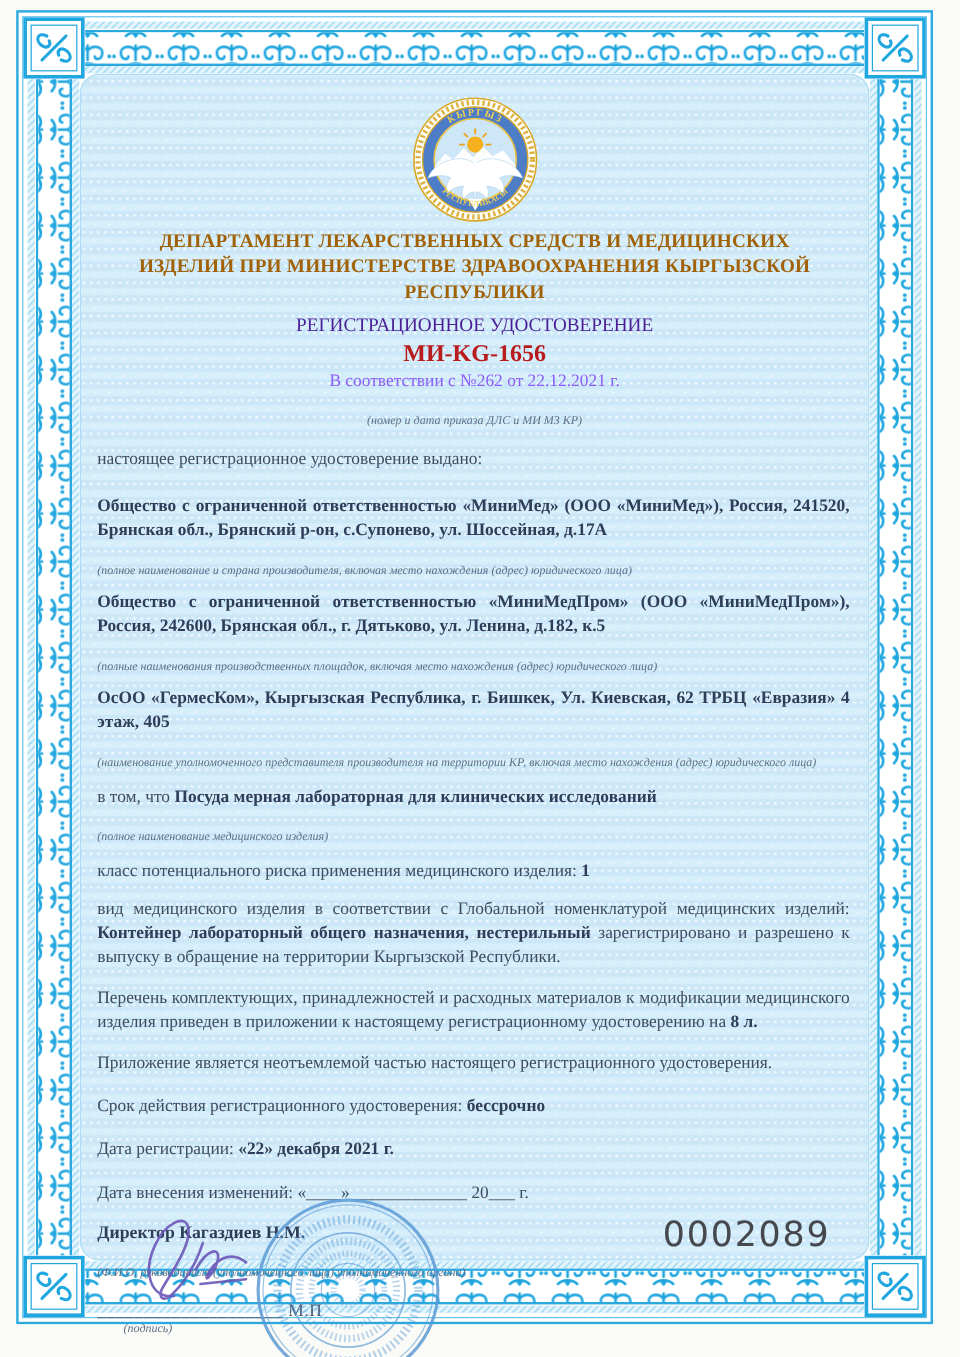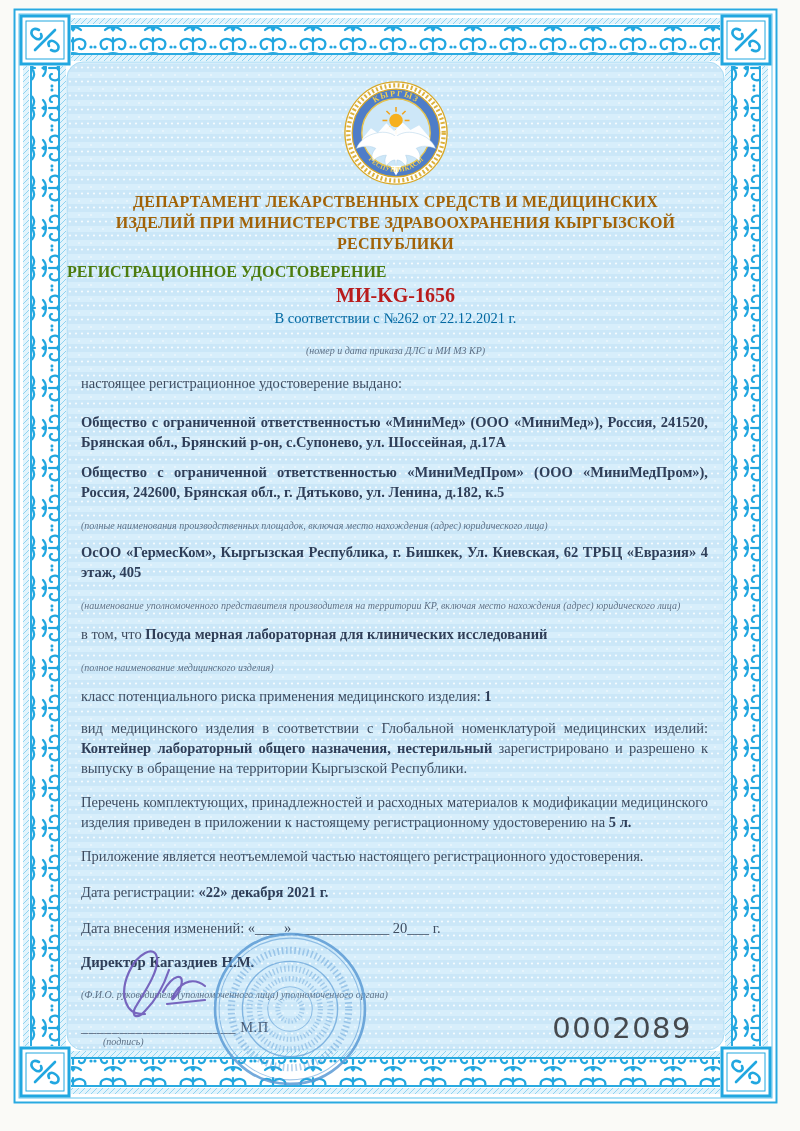--- a/index.html
+++ b/index.html
@@ -17,23 +17,23 @@
     position:absolute;left:54px;top:54px;width:657px;height:988px;
     color:#3e4c60;
   }
   .text-col{padding:0 16px 0 14px;}
   .emblem-wrap{width:106px;height:106px;margin:18px auto 6px;}
   .authority{
     margin:0 auto;max-width:578px;text-align:center;
     font-weight:bold;font-size:16px;line-height:1.3;color:#a16207;
     letter-spacing:.2px;
   }
-  .cert-title{margin:9px 0 0;font-weight:bold;font-size:16px;color:#4d7c0f;}
+  .cert-title{margin:9px 0 0;text-align:center;font-weight:normal;font-size:16px;color:#4c1d95;}
   .cert-number{margin:3px 0 0;text-align:center;font-weight:bold;font-size:20px;color:#b91c1c;}
-  .order-ref{margin:3px 0 0;text-align:center;font-size:14.5px;color:#0369a1;}
+  .order-ref{margin:3px 0 0;text-align:center;font-size:14.5px;color:#8b5cf6;}
   .note{font-style:italic;font-size:10px;line-height:1.2;color:#5d7086;margin:18px 0 0;}
   .note.center{text-align:center;}
   .p{margin:0;text-align:justify;font-size:14.5px;line-height:1.38;}
   .p b{color:#2f3e58;}
   .left{text-align:left;}
   .mt4{margin-top:19px}.mt10{margin-top:10px}
   .mt12{margin-top:12px}.mt14{margin-top:14px}.mt16{margin-top:16px}
   .sign-block{position:relative;margin-top:16px;}
   .director-line{font-weight:bold;font-size:14.8px;color:#2f3e58;margin:0;}
   .stamp-line{margin:18px 0 0;font-size:14.5px;color:#46566e;letter-spacing:.5px;}
@@ -179,20 +179,21 @@
     <p class="cert-number">МИ-KG-1656</p>
     <p class="order-ref">В соответствии с №262 от 22.12.2021 г.</p>
     <p class="note center">(номер и дата приказа ДЛС и МИ МЗ КР)</p>
 
     <div class="text-col">
       <p class="p left mt16">настоящее регистрационное удостоверение выдано:</p>
 
       <p class="p mt4">
         <b>Общество с ограниченной ответственностью «МиниМед» (ООО «МиниМед»), Россия, 241520, Брянская обл., Брянский р-он, с.Супонево, ул. Шоссейная, д.17А</b>
       </p>
+      <p class="note">(полное наименование и страна производителя, включая место нахождения (адрес) юридического лица)</p>
 
       <p class="p mt10">
         <b>Общество с ограниченной ответственностью «МиниМедПром» (ООО «МиниМедПром»), Россия, 242600, Брянская обл., г. Дятьково, ул. Ленина, д.182, к.5</b>
       </p>
       <p class="note">(полные наименования производственных площадок, включая место нахождения (адрес) юридического лица)</p>
 
       <p class="p mt10">
         <b>ОсОО «ГермесКом», Кыргызская Республика, г. Бишкек, Ул. Киевская, 62 ТРБЦ «Евразия» 4 этаж, 405</b>
       </p>
       <p class="note">(наименование уполномоченного представителя производителя на территории КР, включая место нахождения (адрес) юридического лица)</p>
@@ -209,25 +210,29 @@
       </p>
 
       <p class="p mt12">
         <span>вид медицинского изделия в соответствии с Глобальной номенклатурой медицинских изделий:</span>
         <b>Контейнер лабораторный общего назначения, нестерильный</b>
         <span>зарегистрировано и разрешено к выпуску в обращение на территории Кыргызской Республики.</span>
       </p>
 
       <p class="p mt14">
         <span>Перечень комплектующих, принадлежностей и расходных материалов к модификации медицинского изделия приведен в приложении к настоящему регистрационному удостоверению на</span>
-        <b>5 л.</b>
+        <b>8 л.</b>
       </p>
 
       <p class="p left mt14">Приложение является неотъемлемой частью настоящего регистрационного удостоверения.</p>
 
+      <p class="p left mt16">
+        <span>Срок действия регистрационного удостоверения:</span>
+        <b>бессрочно</b>
+      </p>
 
       <p class="p left mt16">
         <span>Дата регистрации:</span>
         <b>«22» декабря 2021 г.</b>
       </p>
 
       <p class="p left mt16">
         <span>Дата внесения изменений:</span>
         <span>«____» _____________ 20___ г.</span>
       </p>

